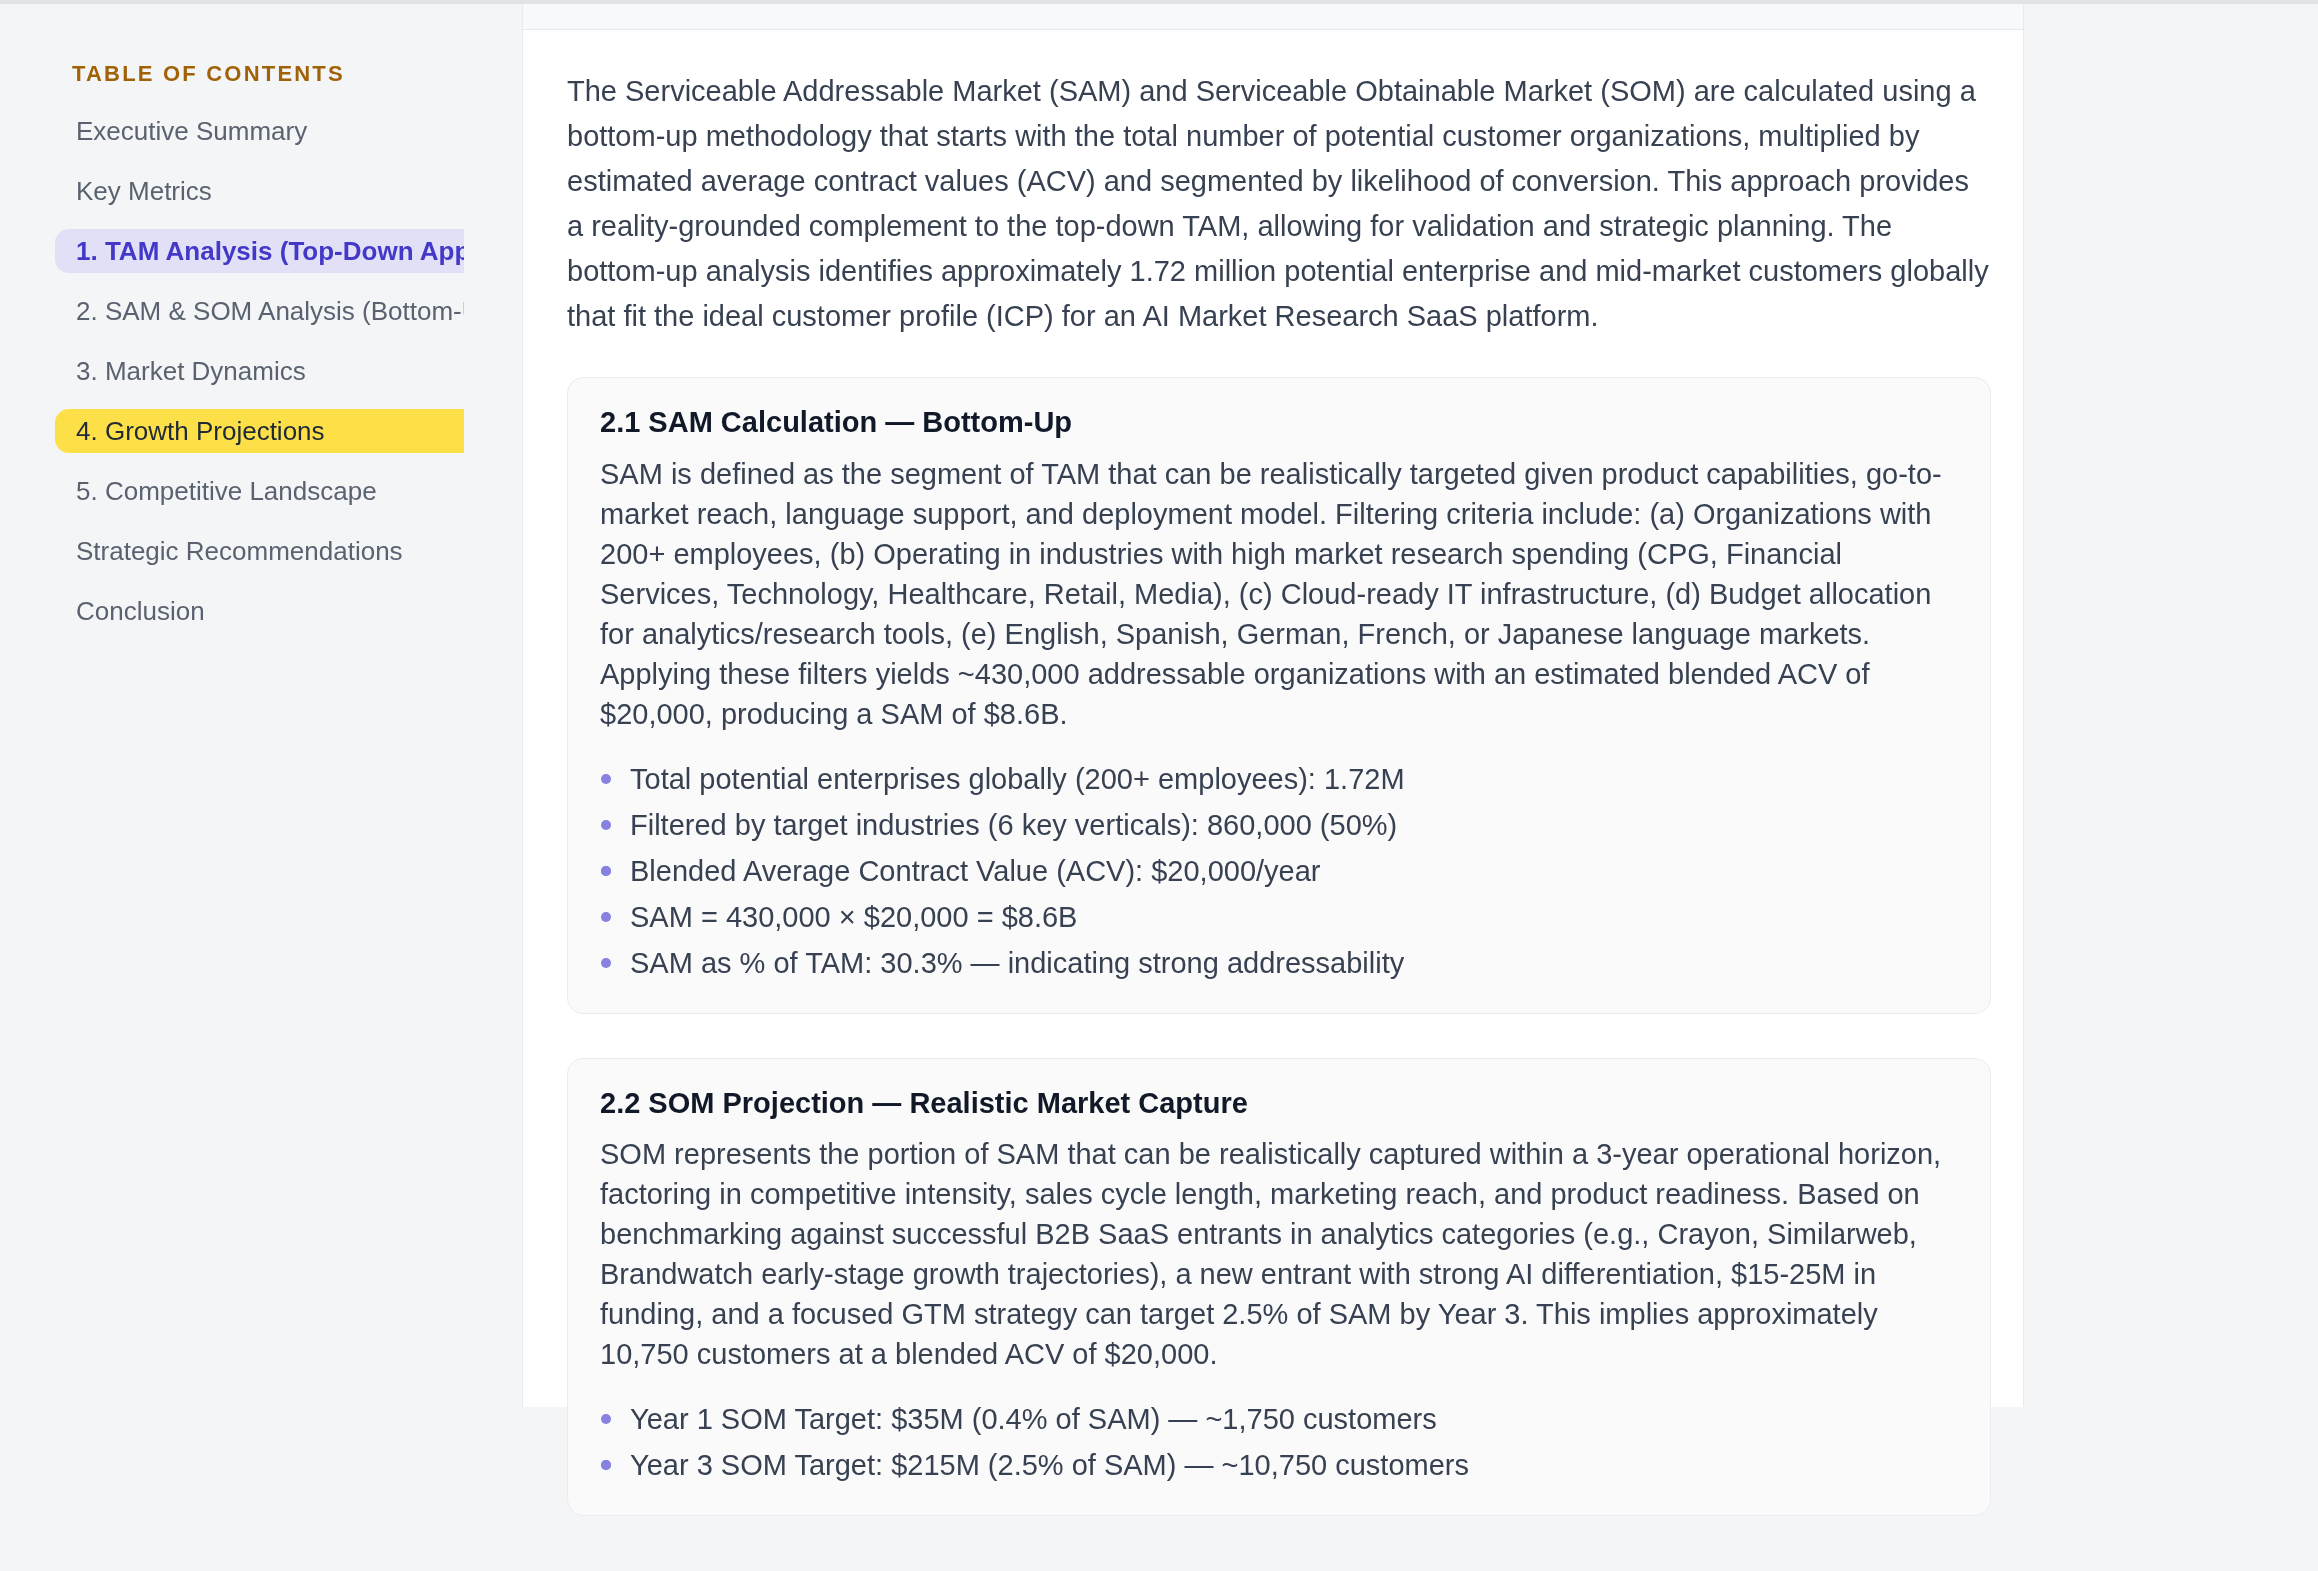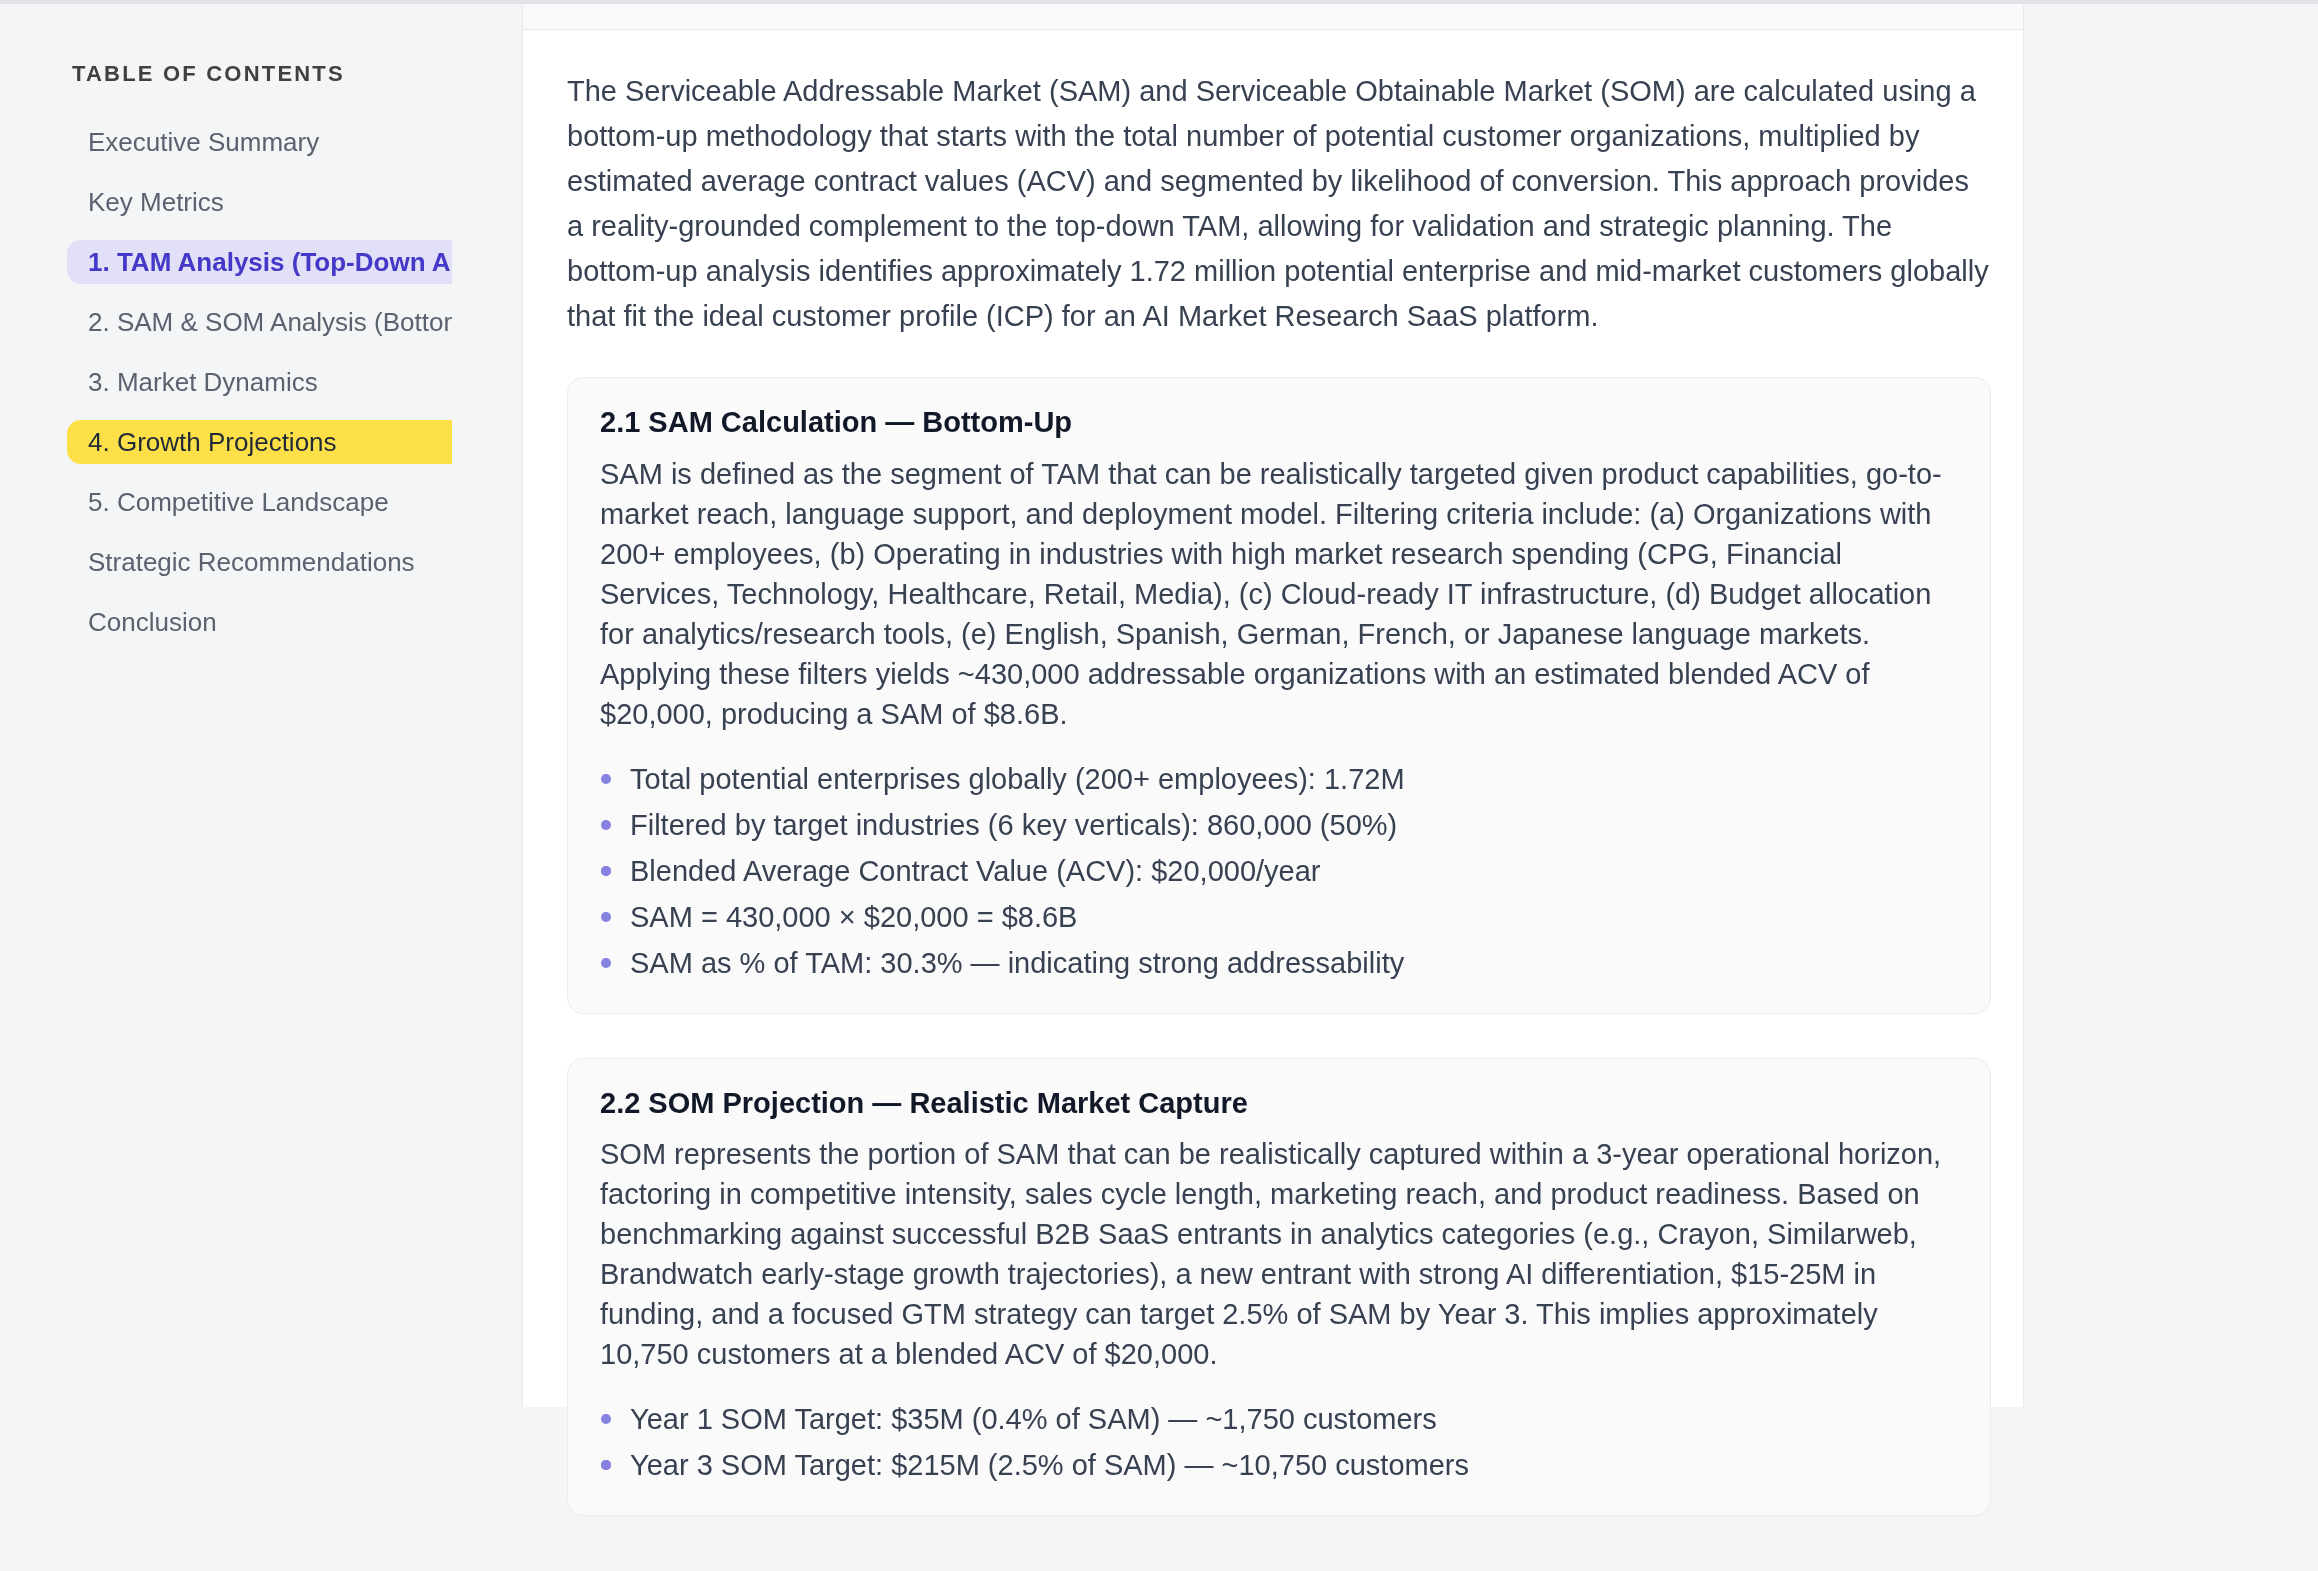--- a/index.html
+++ b/index.html
@@ -7,24 +7,24 @@
     width:2319px;height:1571px;position:relative;overflow:hidden;
     background:#f4f5f7;color:#374151;
     font-family:"Liberation Sans",sans-serif;
   }
   
   .top-band{position:absolute;top:0;left:0;width:2319px;height:4.4px;background:#e2e3e7}
 
   
   .sidebar{position:absolute;left:51px;top:59px;width:417px;overflow:hidden}
   .toc-title{
-    font-size:22px;font-weight:700;letter-spacing:2.2px;color:#404040;
-    line-height:30px;padding:0 21px;margin:0 0 31px 0;white-space:nowrap;
+    font-size:22px;font-weight:700;letter-spacing:2.2px;color:#a16207;
+    line-height:30px;padding:0 21px;margin:0 0 20px 0;white-space:nowrap;
   }
-  .toc-list{list-style:none;margin:16px;padding:0;display:flex;flex-direction:column;gap:16px}
+  .toc-list{list-style:none;margin:4px;padding:0;display:flex;flex-direction:column;gap:16px}
   .toc-item{
     box-sizing:border-box;height:44px;line-height:44px;padding:0 21px;
     font-size:26px;color:#5a6270;white-space:nowrap;overflow:hidden;
     border-radius:14px 0 0 14px;cursor:pointer;
   }
   .toc-item.active{background:#e2e0f6;color:#4338c8;font-weight:700}
   .toc-item.hover{background:#fde047;color:#1f2937}
 
   
   .doc-panel{

